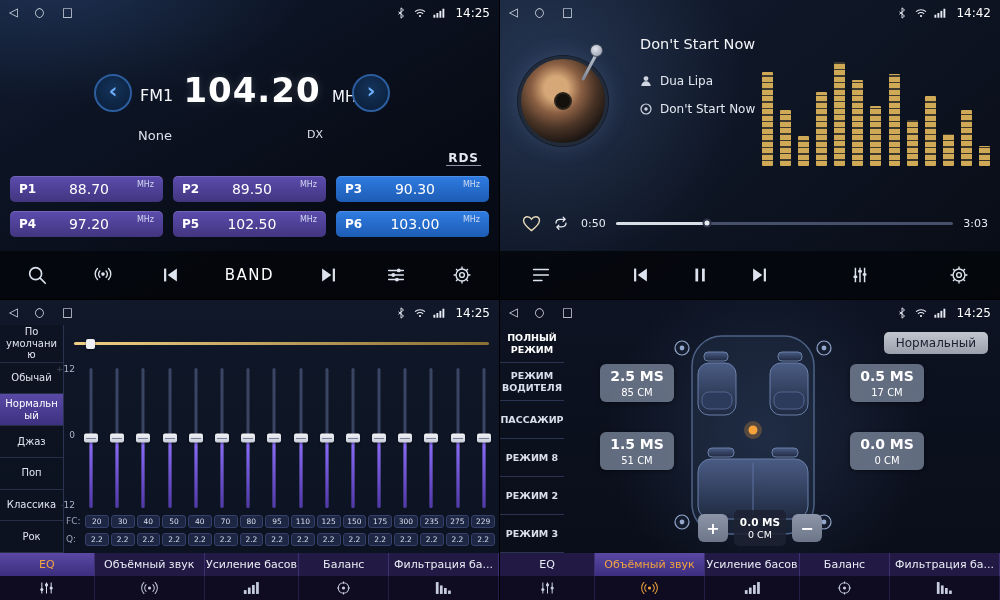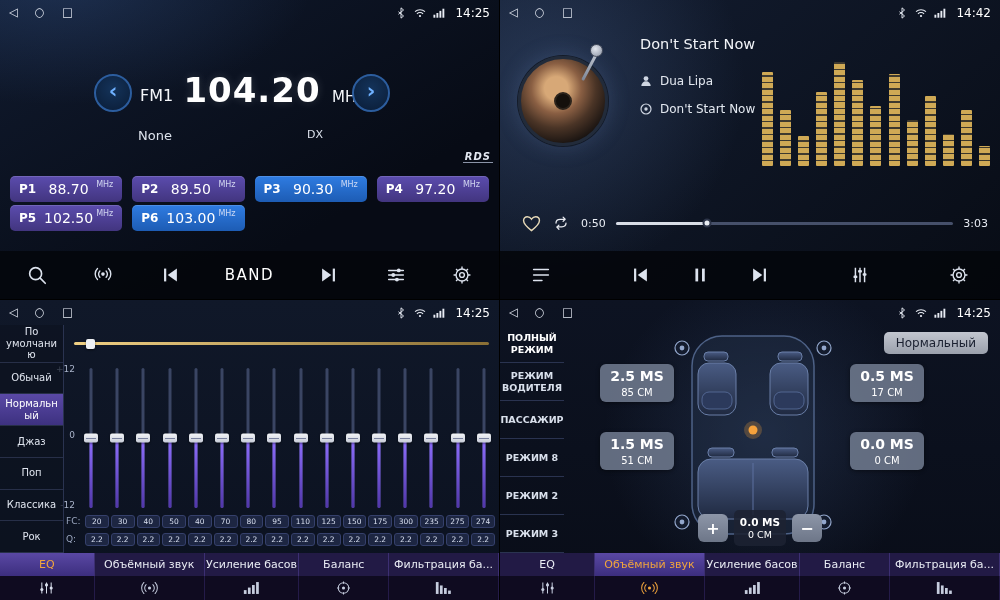--- a/index.html
+++ b/index.html
@@ -29,22 +29,22 @@
   .needle{position:absolute;left:75%;top:-2px;width:2px;height:21px;background:#5fb5ff;box-shadow:0 0 7px 2px rgba(64,150,255,.8)}
   .ruler-labels{position:absolute;left:0;right:0;top:17px;display:flex;justify-content:space-between;padding:0 34px 0 42px;font-size:9px;color:#97a3b8}
   .dir-btn{position:absolute;width:38px;height:38px;border-radius:50%;border:2px solid #2c5d9e;background:radial-gradient(circle at 50% 38%,#14335a,#0a1c36);display:flex;align-items:center;justify-content:center;top:74px}
   .dir-prev{left:94px}.dir-next{left:352px}
   .chev{color:#6fb1ff;font-size:21px;font-weight:bold;line-height:1;margin-top:-3px}
   .band-label{position:absolute;left:140px;top:86px;font-size:16px;color:#f4f6fa}
   .freq-display{position:absolute;left:176px;top:70px;width:152px;text-align:center;font-size:34px;font-weight:bold;letter-spacing:1px;text-shadow:0 0 10px rgba(255,255,255,.15)}
   .freq-unit{position:absolute;left:332px;top:88px;font-size:15px;color:#f4f6fa}
   .station-name{position:absolute;left:138px;top:128px;font-size:13px;color:#dce2ec}
   .dx-label{position:absolute;left:307px;top:128px;font-size:11px;color:#dce2ec}
-  .rds-badge{position:absolute;right:6px;top:151px;font-style:italic;font-weight:bold;font-size:10px;letter-spacing:1px;color:#e3e8f1;border-bottom:1px solid #8b94a8;padding:0 2px}
-  .presets{position:absolute;left:10px;right:10px;top:176px;display:grid;grid-template-columns:1fr 1fr 1fr 1fr;grid-template-rows:26px 26px;gap:3px 10px}
+  .rds-badge{position:absolute;right:18px;top:151px;font-weight:bold;font-size:12px;letter-spacing:1px;color:#e3e8f1;border-bottom:1px solid #8b94a8;padding:0 2px}
+  .presets{position:absolute;left:10px;right:10px;top:176px;display:grid;grid-template-columns:1fr 1fr 1fr;grid-template-rows:26px 26px;gap:9px 10px}
   .preset{border-radius:5px;display:flex;align-items:center;padding:0 9px;background:linear-gradient(#5b4cae,#42357f);box-shadow:inset 0 1px 0 rgba(255,255,255,.15)}
   .preset.active{background:linear-gradient(#2f7ce2,#1d5cb4)}
   .preset-id{font-size:12px;font-weight:bold;width:22px;text-align:left}
   .preset-freq{font-size:14px;flex:1;text-align:center}
   .preset-unit{font-size:8px;color:#dde3f7;opacity:.9;align-self:flex-start;margin-top:4px}
 
   
   .toolbar{position:absolute;left:0;right:0;bottom:0;height:48px;background:rgba(4,6,12,.92);display:flex;align-items:center;justify-content:space-between;padding:0 26px;z-index:5}
   .tool{display:flex;align-items:center;justify-content:center;color:#dde3ee}
   .tool svg{width:22px;height:22px}
@@ -542,21 +542,21 @@
           <div class="fcq-box">70</div>
           <div class="fcq-box">80</div>
           <div class="fcq-box">95</div>
           <div class="fcq-box">110</div>
           <div class="fcq-box">125</div>
           <div class="fcq-box">150</div>
           <div class="fcq-box">175</div>
           <div class="fcq-box">300</div>
           <div class="fcq-box">235</div>
           <div class="fcq-box">275</div>
-          <div class="fcq-box">274</div>
+          <div class="fcq-box">229</div>
         </div>
     </div>
     <div class="fcq-row q-row">
       <span class="fcq-label">Q:</span>
       <div class="fcq-values">
           <div class="fcq-box">2.2</div>
           <div class="fcq-box">2.2</div>
           <div class="fcq-box">2.2</div>
           <div class="fcq-box">2.2</div>
           <div class="fcq-box">2.2</div>

